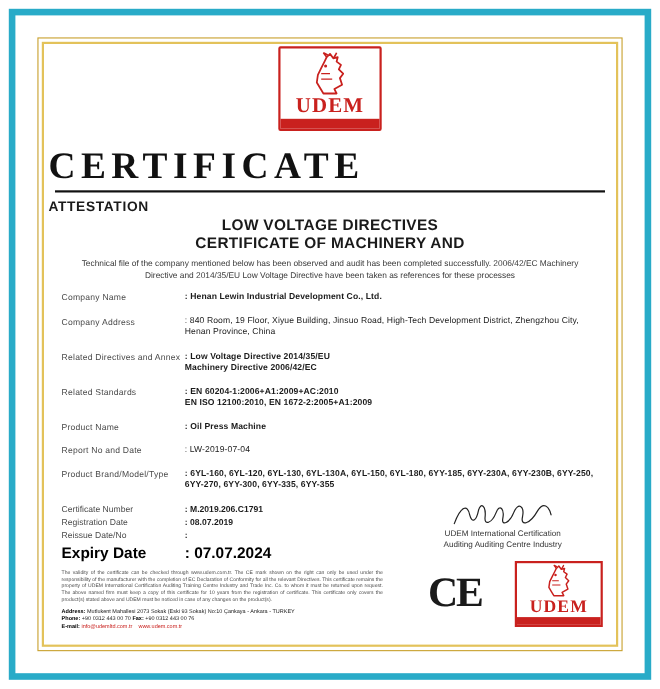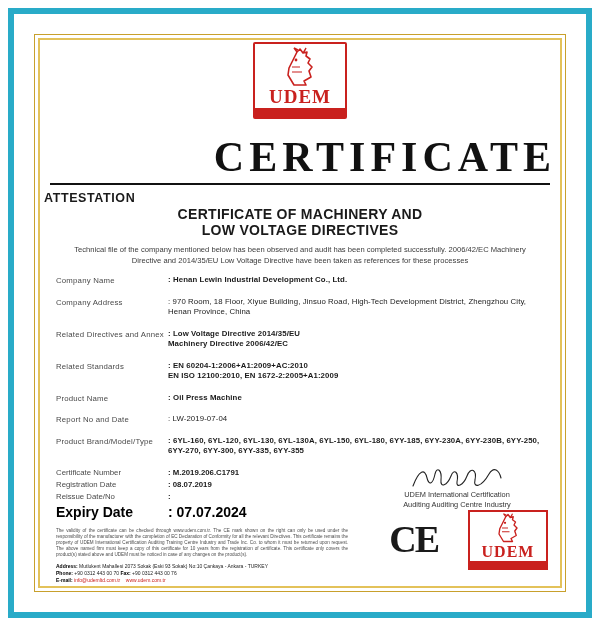--- a/index.html
+++ b/index.html
@@ -78,23 +78,23 @@
     line-height: 18px;
     padding-bottom: 1px;
   }
   .logo-bar {
     height: 9px;
     background: #c9211e;
     margin: 1px 0 0 0;
   }
 
   .cert-title {
-    text-align: right;
+    text-align: left;
     font-family: "Liberation Serif", serif;
-    font-size: 42px;
+    font-size: 34px;
     font-weight: bold;
     letter-spacing: 5px;
     color: #111111;
     margin-top: 14px;
     margin-bottom: 2px;
   }
   .title-rule {
     height: 2px;
     background: #111111;
     margin: 0 6px 6px 6px;
@@ -276,34 +276,34 @@
           <div class="logo-name">UDEM</div>
           <div class="logo-bar"></div>
         </div>
       </div>
 
       <div class="cert-title">CERTIFICATE</div>
       <div class="title-rule"></div>
 
       <div class="sub1">ATTESTATION</div>
       <div class="sub2">
+        <div>LOW VOLTAGE DIRECTIVES</div>
         <div>CERTIFICATE OF MACHINERY AND</div>
-        <div>LOW VOLTAGE DIRECTIVES</div>
       </div>
 
       <div class="blurb">Technical file of the company mentioned below has been observed and audit has been completed successfully. 2006/42/EC Machinery Directive and 2014/35/EU Low Voltage Directive have been taken as references for these processes</div>
 
       <div class="fields">
         <div class="row">
           <div class="label">Company Name</div>
           <div class="value bold">: Henan Lewin Industrial Development Co., Ltd.</div>
         </div>
         <div class="row">
           <div class="label">Company Address</div>
-          <div class="value">: 970 Room, 18 Floor, Xiyue Building, Jinsuo Road, High-Tech Development District, Zhengzhou City, Henan Province, China</div>
+          <div class="value">: 840 Room, 19 Floor, Xiyue Building, Jinsuo Road, High-Tech Development District, Zhengzhou City, Henan Province, China</div>
         </div>
         <div class="row">
           <div class="label">Related Directives and Annex</div>
           <div class="value bold" style="white-space:pre-line">: Low Voltage Directive 2014/35/EU
   Machinery Directive 2006/42/EC</div>
         </div>
         <div class="row">
           <div class="label">Related Standards</div>
           <div class="value bold" style="white-space:pre-line">: EN 60204-1:2006+A1:2009+AC:2010
   EN ISO 12100:2010, EN 1672-2:2005+A1:2009</div>

